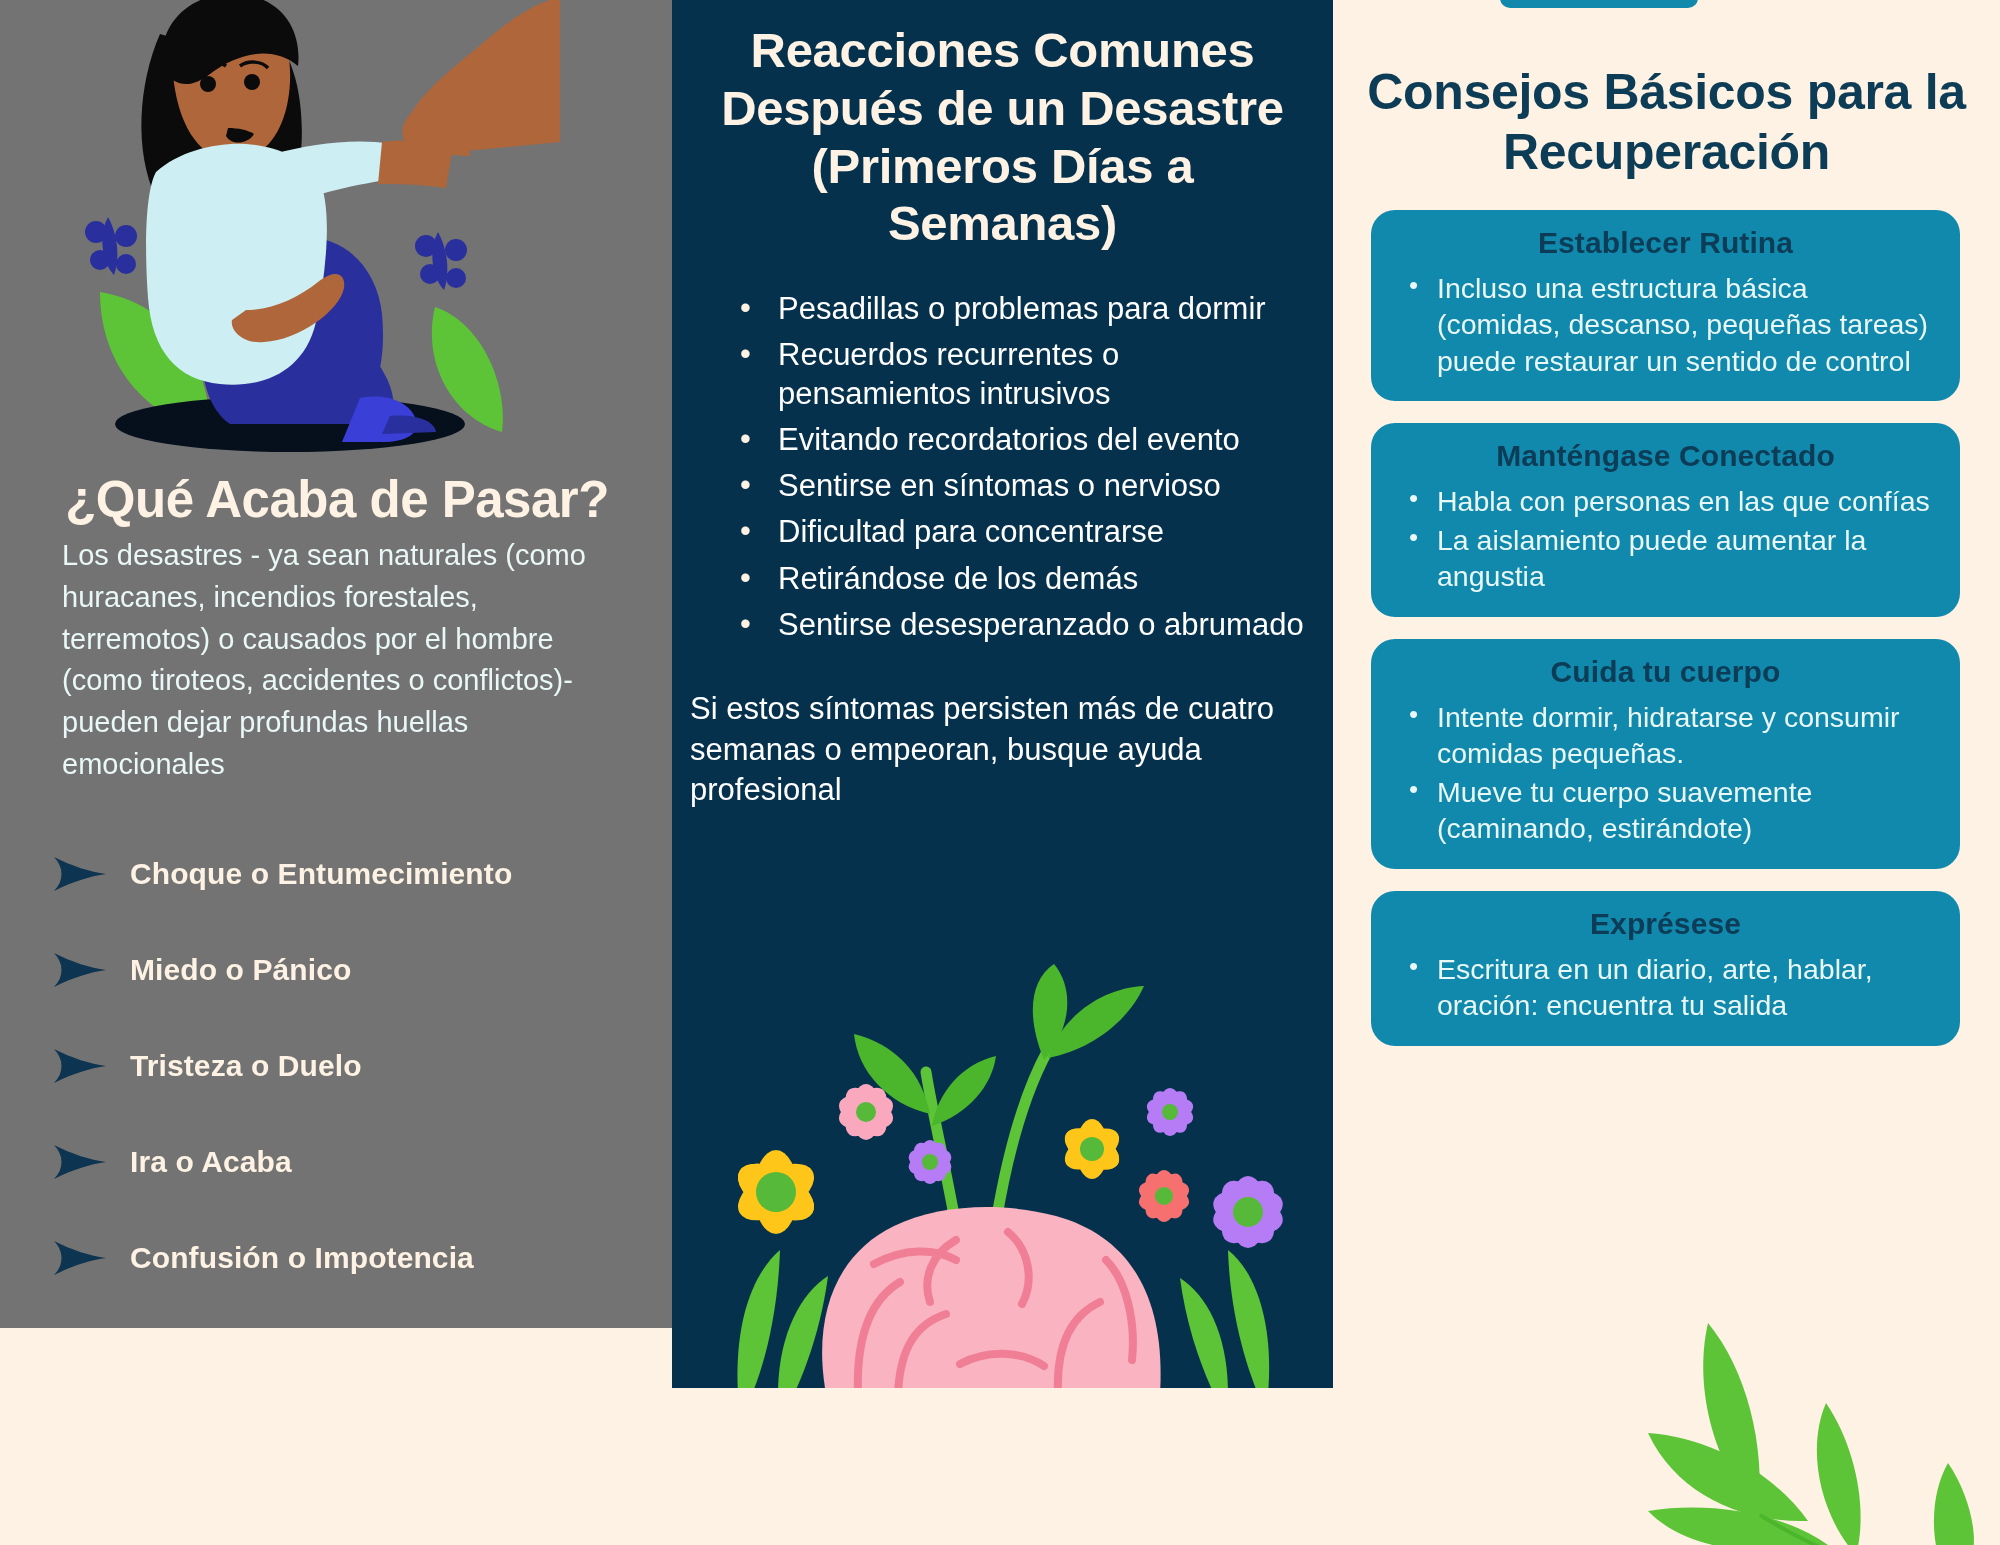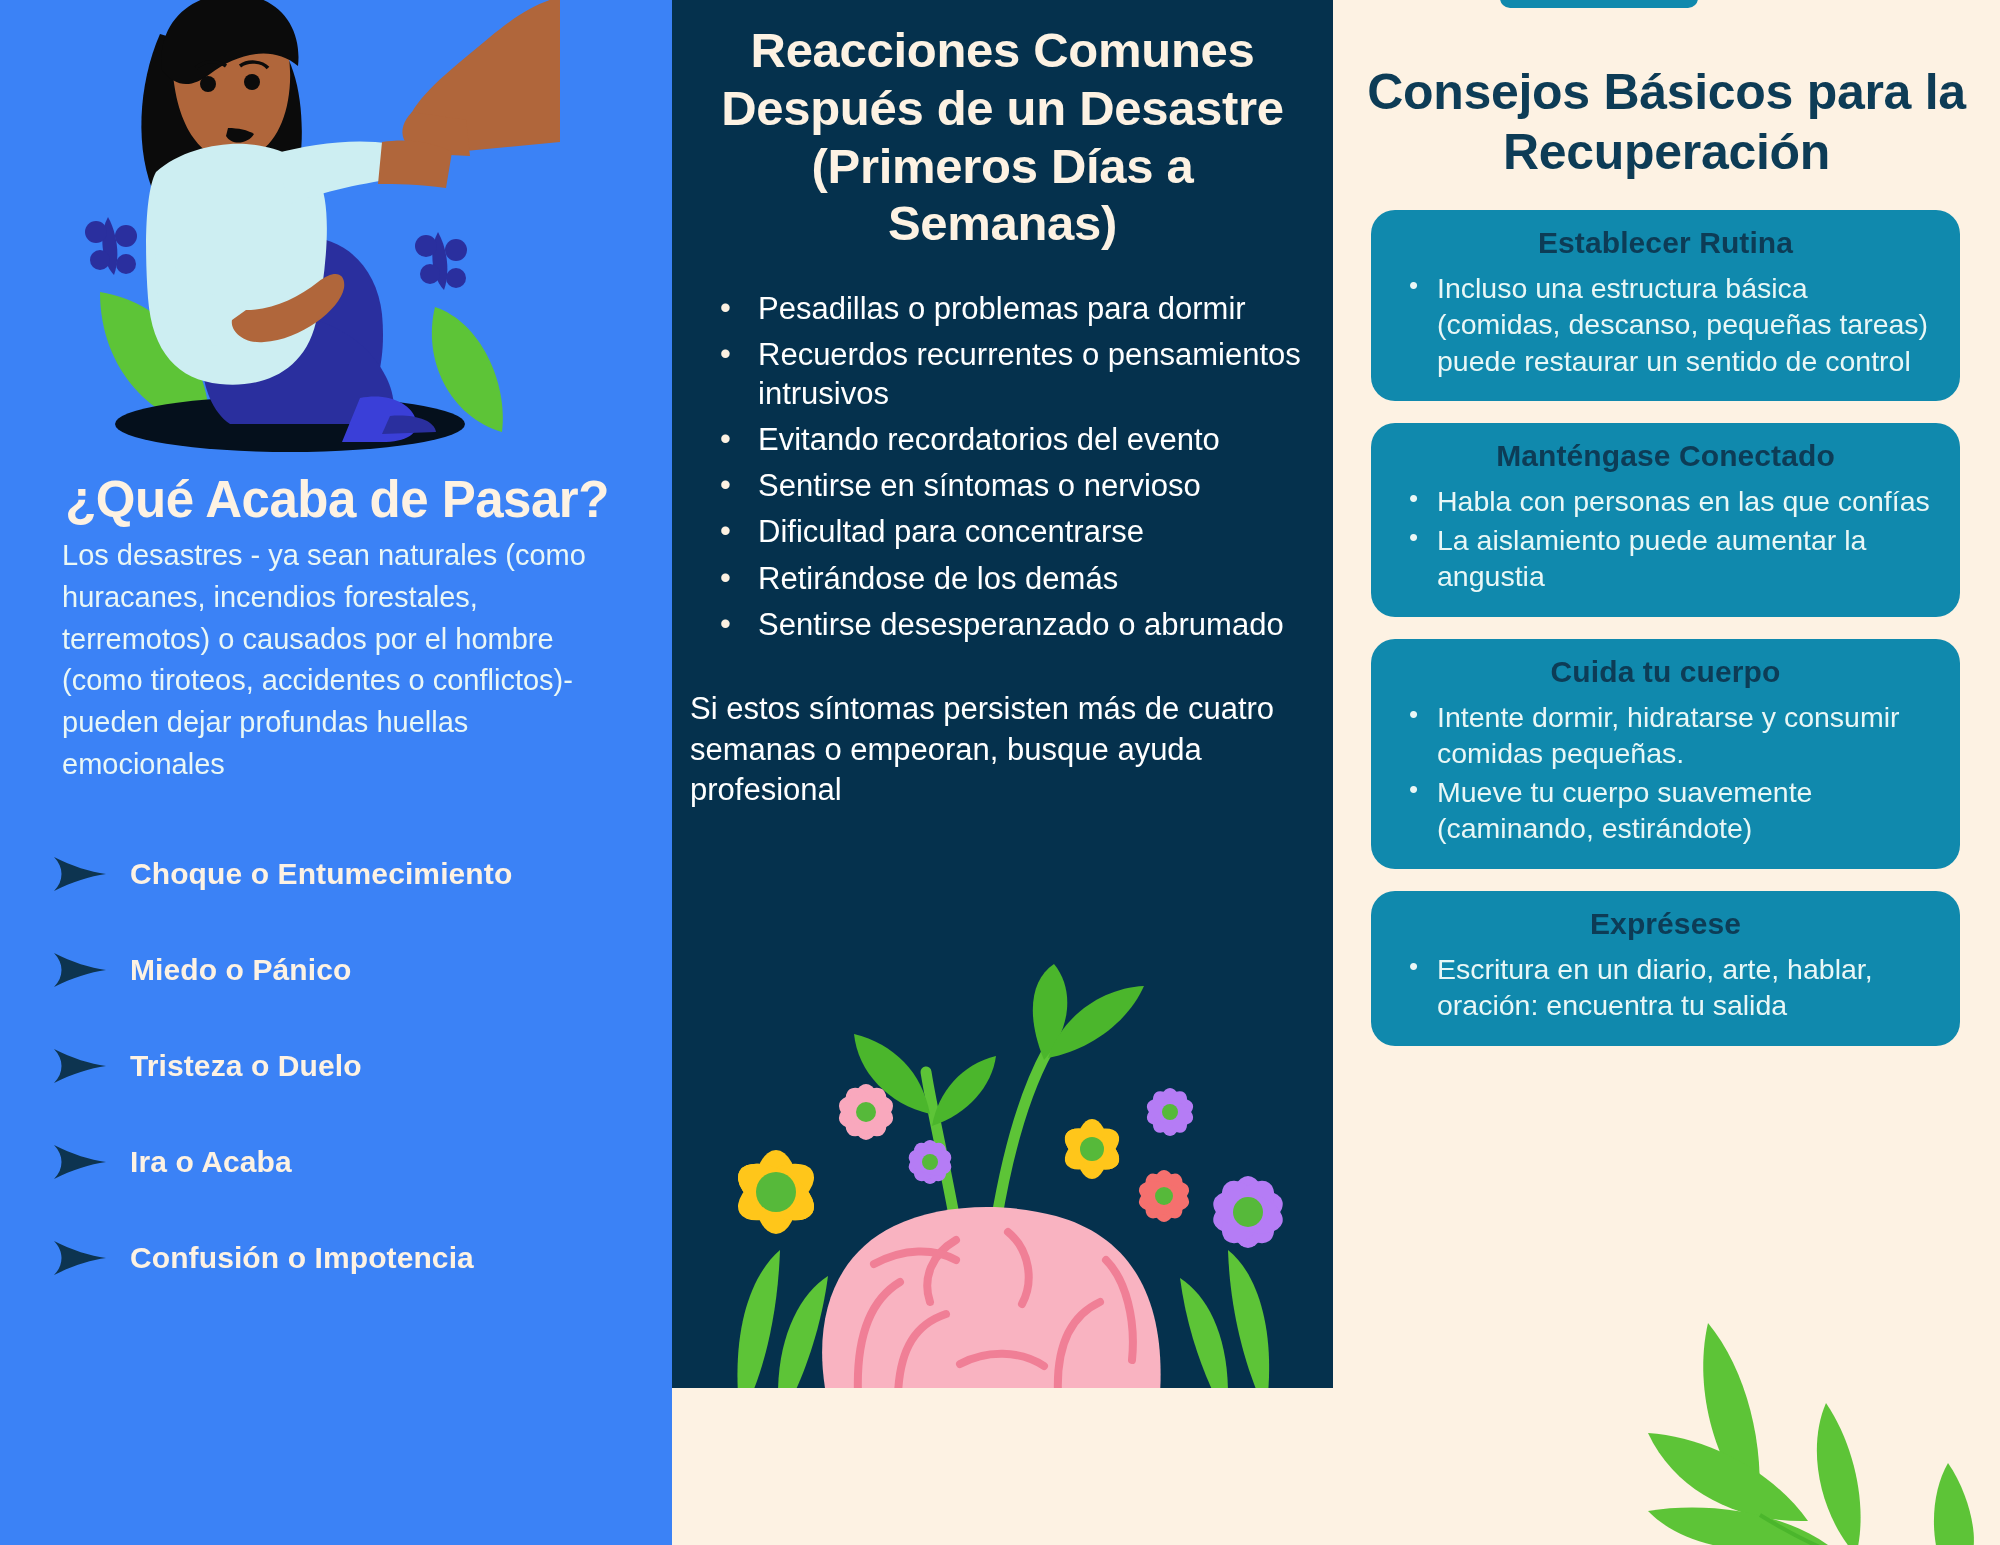--- a/index.html
+++ b/index.html
@@ -6,22 +6,22 @@
   html,body { width:2000px; height:1545px; }
   body {
     font-family:"Liberation Sans", sans-serif;
     background:#fdf2e3;
     overflow:hidden;
   }
   .page { position:relative; width:2000px; height:1545px; display:flex; }
 
   
   .col-left {
-    width:672px; height:1545px;
-    background:#3b82f6;
+    width:672px; height:1328px;
+    background:#737373;
     position:relative;
     flex:0 0 672px;
     overflow:hidden;
   }
   .illo-person { position:absolute; left:60px; top:-8px; width:500px; height:460px; }
   .left-body { position:absolute; left:0; top:470px; width:672px; padding:0 60px 0 62px; }
   .left-title {
     color:#fdf2e3; font-weight:bold; font-size:51px; line-height:1.18;
     text-align:center; letter-spacing:-0.5px;
   }
@@ -37,21 +37,21 @@
   
   .col-mid {
     width:661px; height:1388px; flex:0 0 661px;
     background:#05314d;
     position:relative; overflow:hidden;
   }
   .mid-title {
     color:#fdf2e3; font-weight:bold; font-size:49px; line-height:1.18;
     text-align:center; padding:22px 22px 0 22px; letter-spacing:-0.3px;
   }
-  .mid-list { margin:36px 0 0 0; padding:0 28px 0 34px; list-style:none; }
+  .mid-list { margin:36px 0 0 0; padding:0 28px 0 54px; list-style:none; }
   .mid-list li {
     color:#ffffff; font-size:31px; line-height:1.26;
     margin-bottom:7px; position:relative; padding-left:52px;
   }
   .mid-list li::before {
     content:"\2022"; position:absolute; left:14px; top:-1px;
     color:#fdf2e3; font-size:31px;
   }
   .mid-note {
     color:#ffffff; font-size:31px; line-height:1.32;

